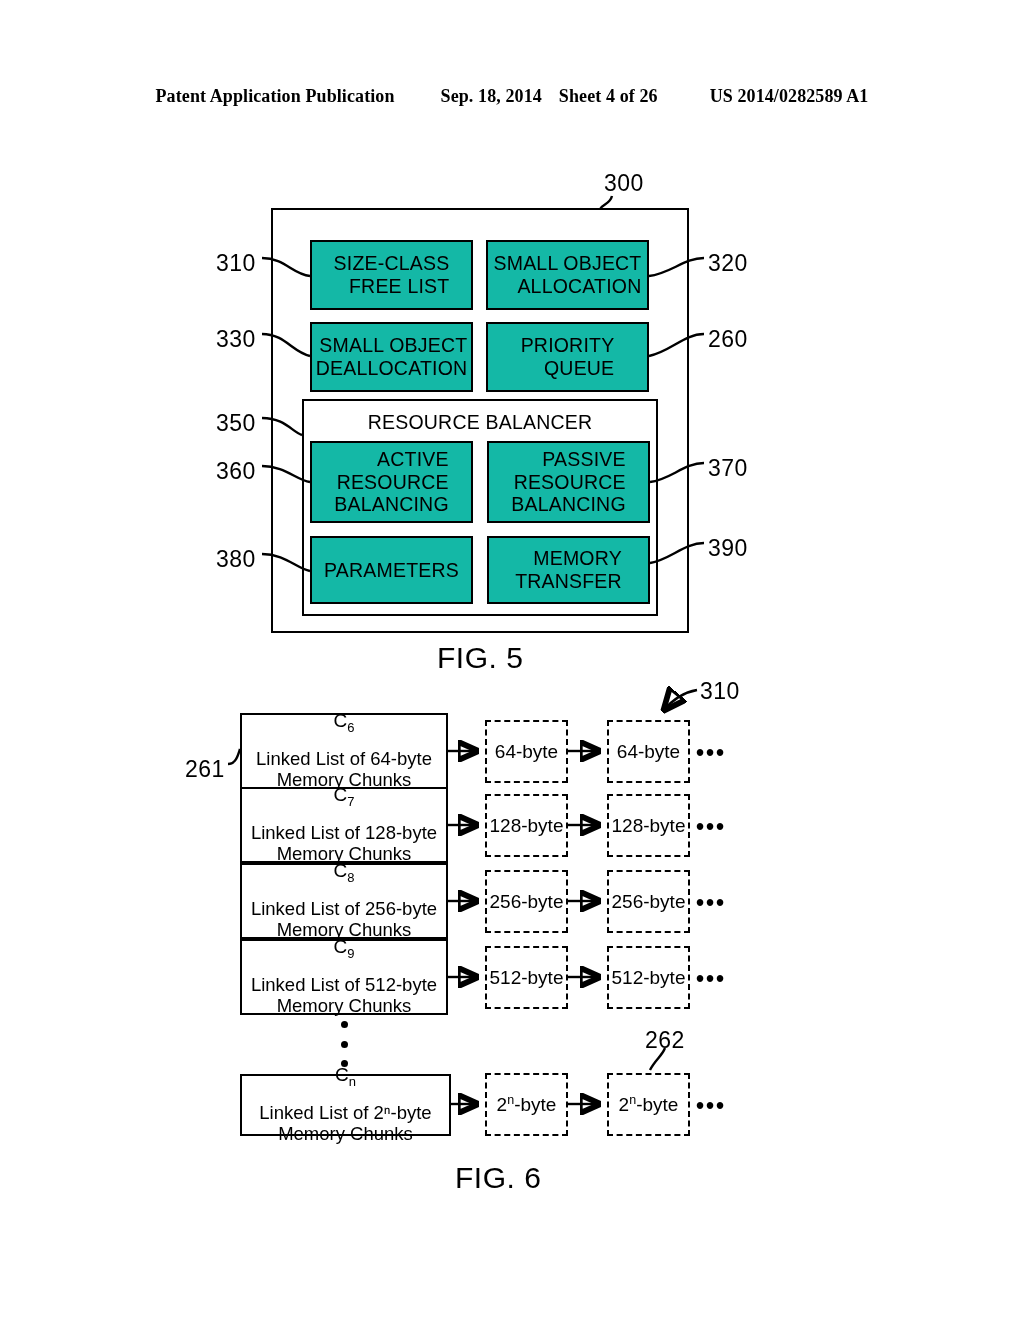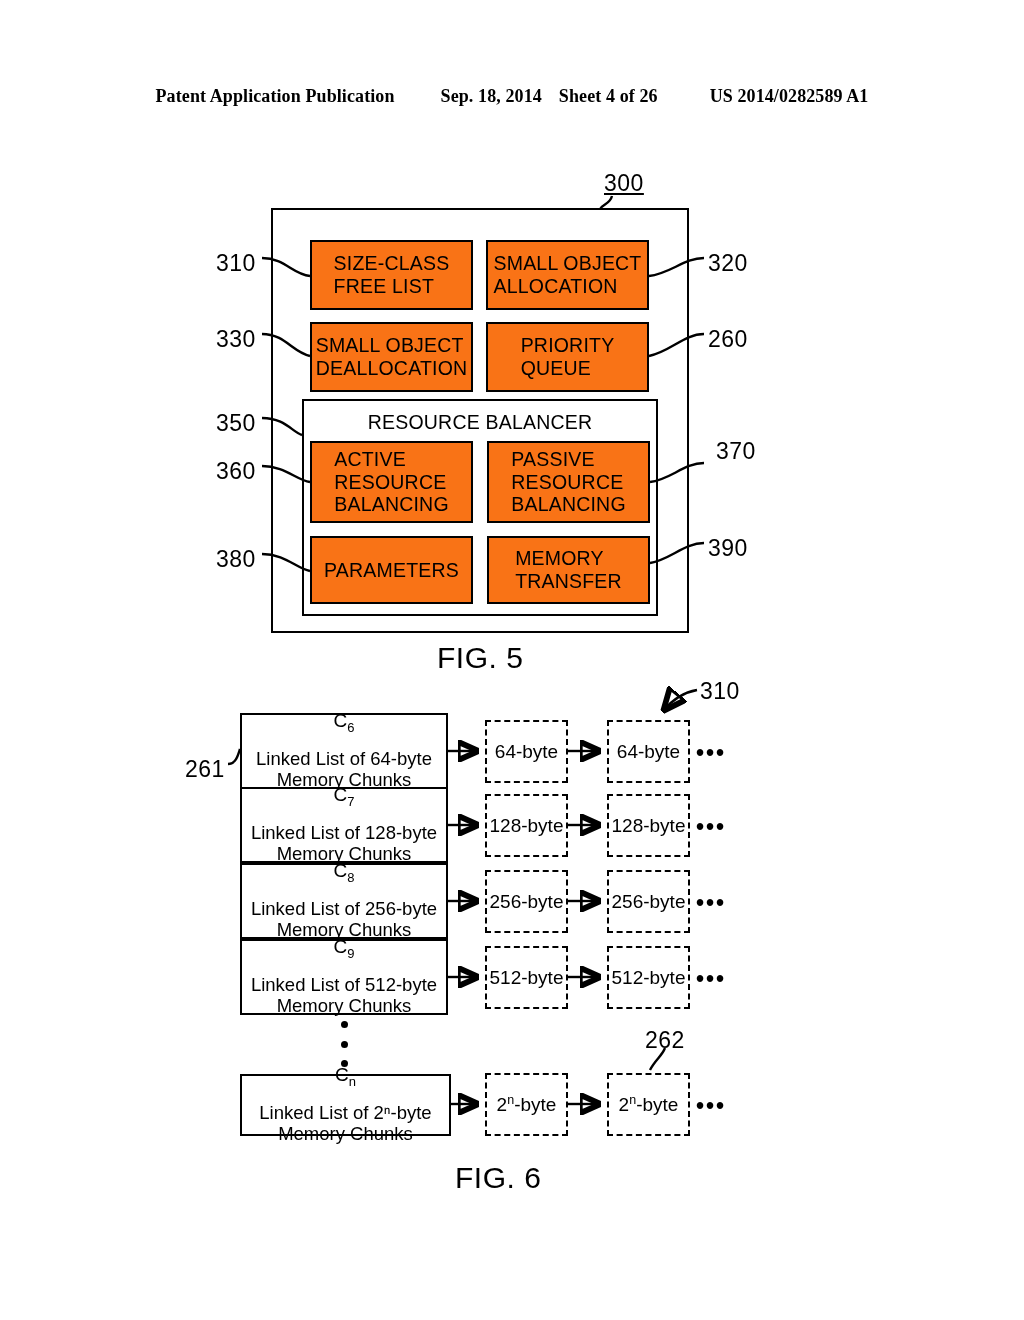--- a/index.html
+++ b/index.html
@@ -16,22 +16,22 @@
     font-weight:bold;font-size:18px;letter-spacing:.1px;
     display:flex;justify-content:center;align-items:baseline;
     white-space:nowrap;
   }
   .pubhead .h-title{margin-right:46px;}
   .pubhead .h-date{margin-right:17px;}
   .pubhead .h-sheet{margin-right:52px;}
 
   
   .box{position:absolute;box-sizing:border-box;border:2.5px solid #000;background:#fff;}
-  .box-inner{position:absolute;box-sizing:border-box;border:2.2px solid #000;background:#f97316;
-    display:flex;align-items:center;justify-content:center;text-align:left;}
+  .box-inner{position:absolute;box-sizing:border-box;border:2.2px solid #000;background:#14b8a6;
+    display:flex;align-items:center;justify-content:center;text-align:right;}
   .box-inner span{display:block;line-height:1.16;font-size:19.5px;letter-spacing:.2px;}
 
   
   #fig5-outer{left:271px;top:208px;width:418px;height:425px;}
   #fig5-balancer{left:302px;top:399px;width:356px;height:217px;border-width:2.2px;}
   .balancer-title{position:absolute;left:0;top:10px;width:100%;text-align:center;
     font-size:19.5px;letter-spacing:.2px;}
 
   
   .ref{position:absolute;font-size:23px;font-family:"Liberation Sans",sans-serif;
@@ -93,28 +93,28 @@
   <div class="box-inner" style="left:487px;top:441px;width:163px;height:82px;">
     <span class="ml">PASSIVE<br>RESOURCE<br>BALANCING</span>
   </div>
   <div class="box-inner" style="left:310px;top:536px;width:163px;height:68px;">
     <span class="ml">PARAMETERS</span>
   </div>
   <div class="box-inner" style="left:487px;top:536px;width:163px;height:68px;">
     <span class="ml">MEMORY<br>TRANSFER</span>
   </div>
 
-  <div class="ref" style="left:604px;top:170px;text-decoration:underline;">300</div>
+  <div class="ref" style="left:604px;top:170px;">300</div>
   <div class="ref" style="left:216px;top:250px;">310</div>
   <div class="ref" style="left:708px;top:250px;">320</div>
   <div class="ref" style="left:216px;top:326px;">330</div>
   <div class="ref" style="left:708px;top:326px;">260</div>
   <div class="ref" style="left:216px;top:410px;">350</div>
   <div class="ref" style="left:216px;top:458px;">360</div>
-  <div class="ref" style="left:708px;top:438px;margin-left:8px;">370</div>
+  <div class="ref" style="left:708px;top:455px;">370</div>
   <div class="ref" style="left:216px;top:546px;">380</div>
   <div class="ref" style="left:708px;top:535px;">390</div>
 
   <div class="figcap" style="left:437px;top:641px;">FIG. 5</div>
 
   <div class="ll-box" style="left:240px;top:713px;width:208px;height:76px;">
     <div class="cls">
       <span>C</span><sub>6</sub>
     </div>
     <div class="desc ml">Linked List of 64-byte<br>Memory Chunks</div>

